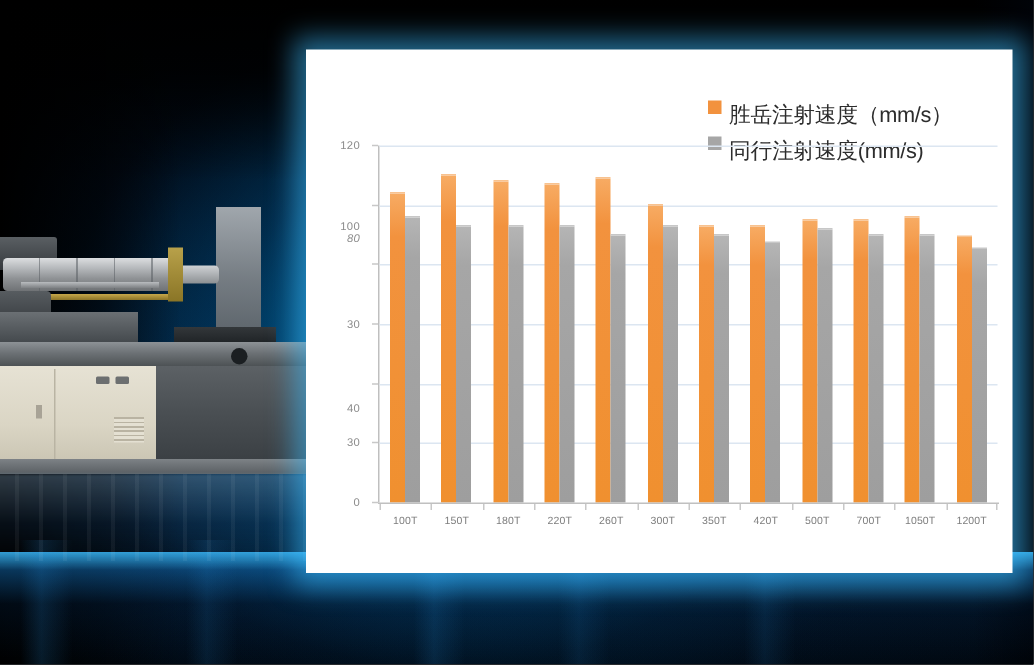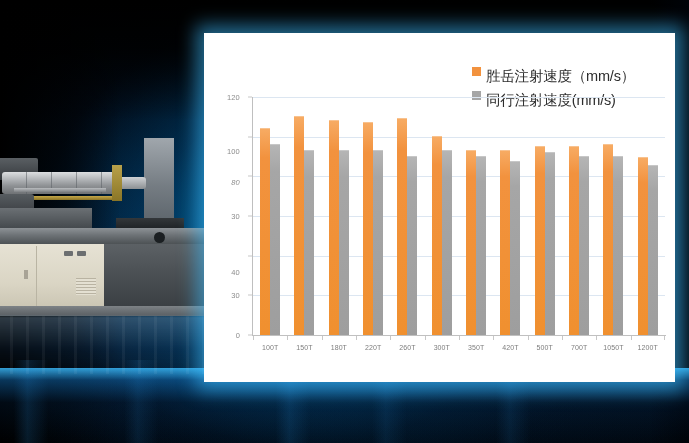--- a/index.html
+++ b/index.html
@@ -355,21 +355,21 @@
     <div class="plot-wrap">
       <div class="y-axis-labels" id="yaxis">
           <div class="y-tick" style="top: 238px;">0</div>
           <div class="y-tick-mark" style="top: 238px;"></div>
           <div class="y-tick" style="top: 198.333px;">30</div>
           <div class="y-tick-mark" style="top: 198.333px;"></div>
           <div class="y-tick" style="top: 158.667px; margin-top: 16px;">40</div>
           <div class="y-tick-mark" style="top: 158.667px;"></div>
           <div class="y-tick" style="top: 119px;">30</div>
           <div class="y-tick-mark" style="top: 119px;"></div>
-          <div class="y-tick" style="top: 85px; font-style: italic;">80</div>
+          <div class="y-tick" style="top: 62px; font-style: italic;">80</div>
           <div class="y-tick-mark" style="top: 79.3333px;"></div>
           <div class="y-tick" style="top: 39.6667px; margin-top: 14px;">100</div>
           <div class="y-tick-mark" style="top: 39.6667px;"></div>
           <div class="y-tick" style="top: 0px;">120</div>
           <div class="y-tick-mark" style="top: 0px;"></div>
         </div>
       <div class="axis-line"></div>
       <div class="plot-area">
         <div id="gridlines">
             <div class="gridline" style="top: 198.333px;"></div>

